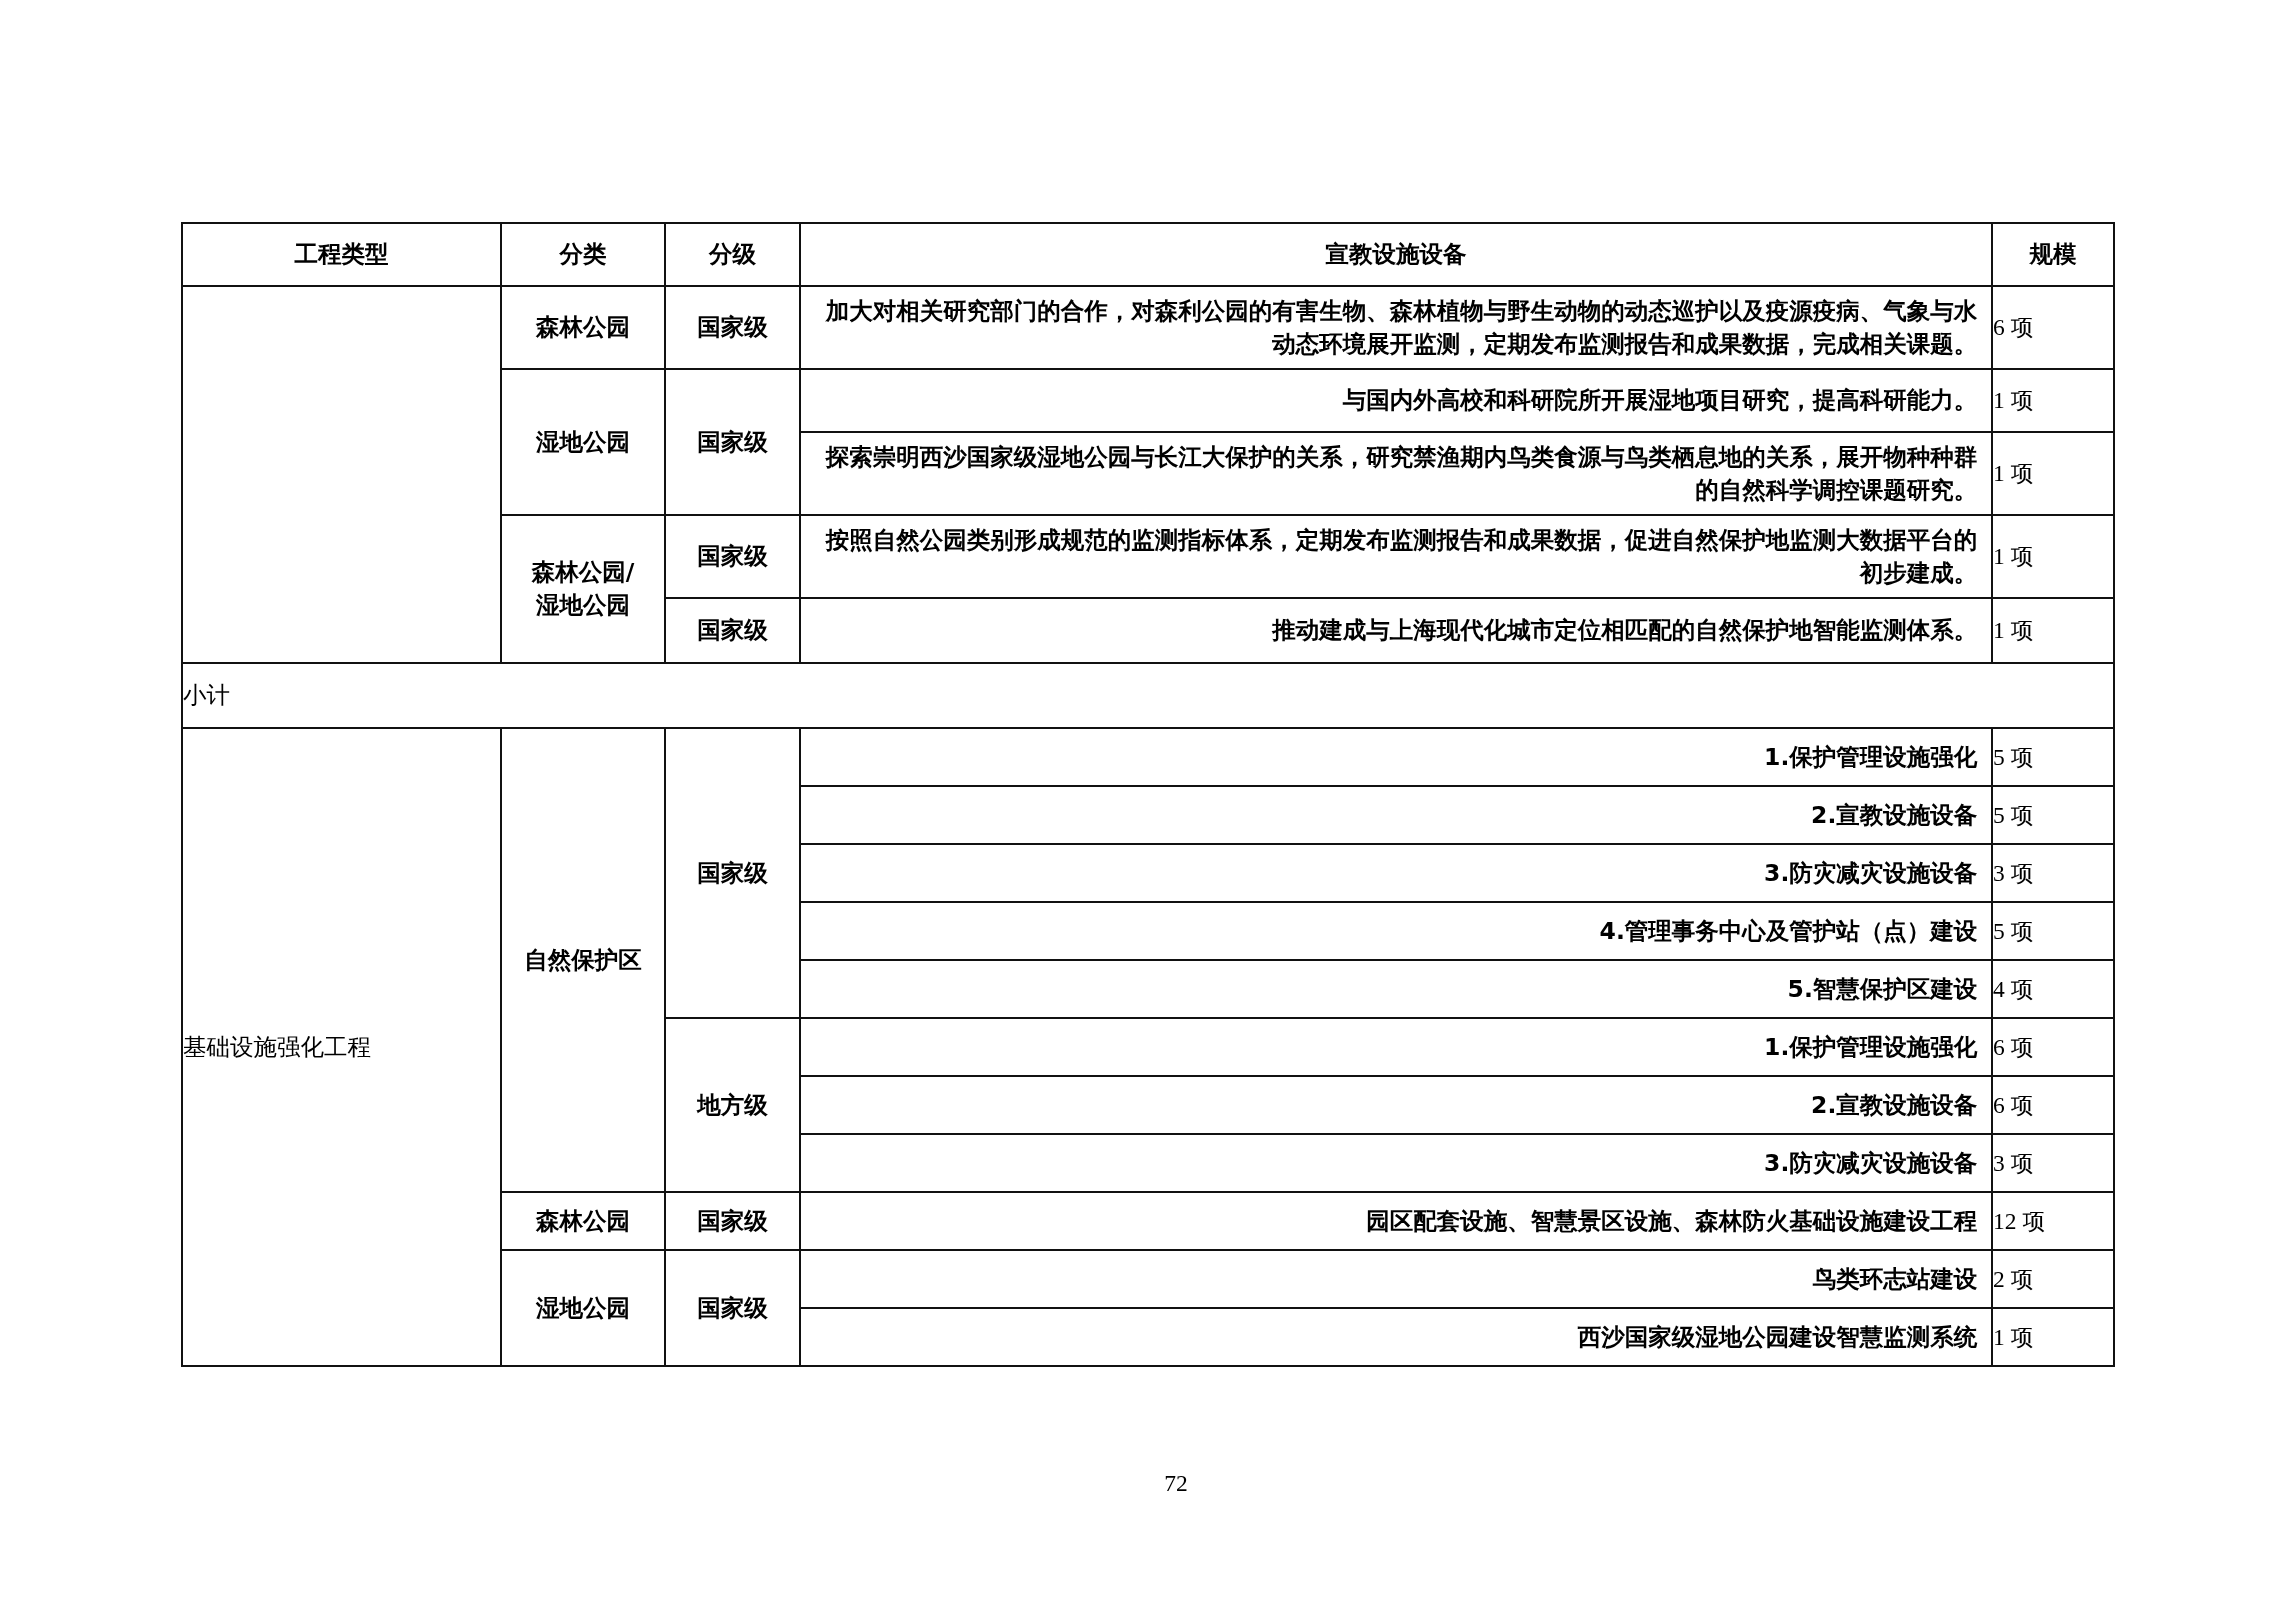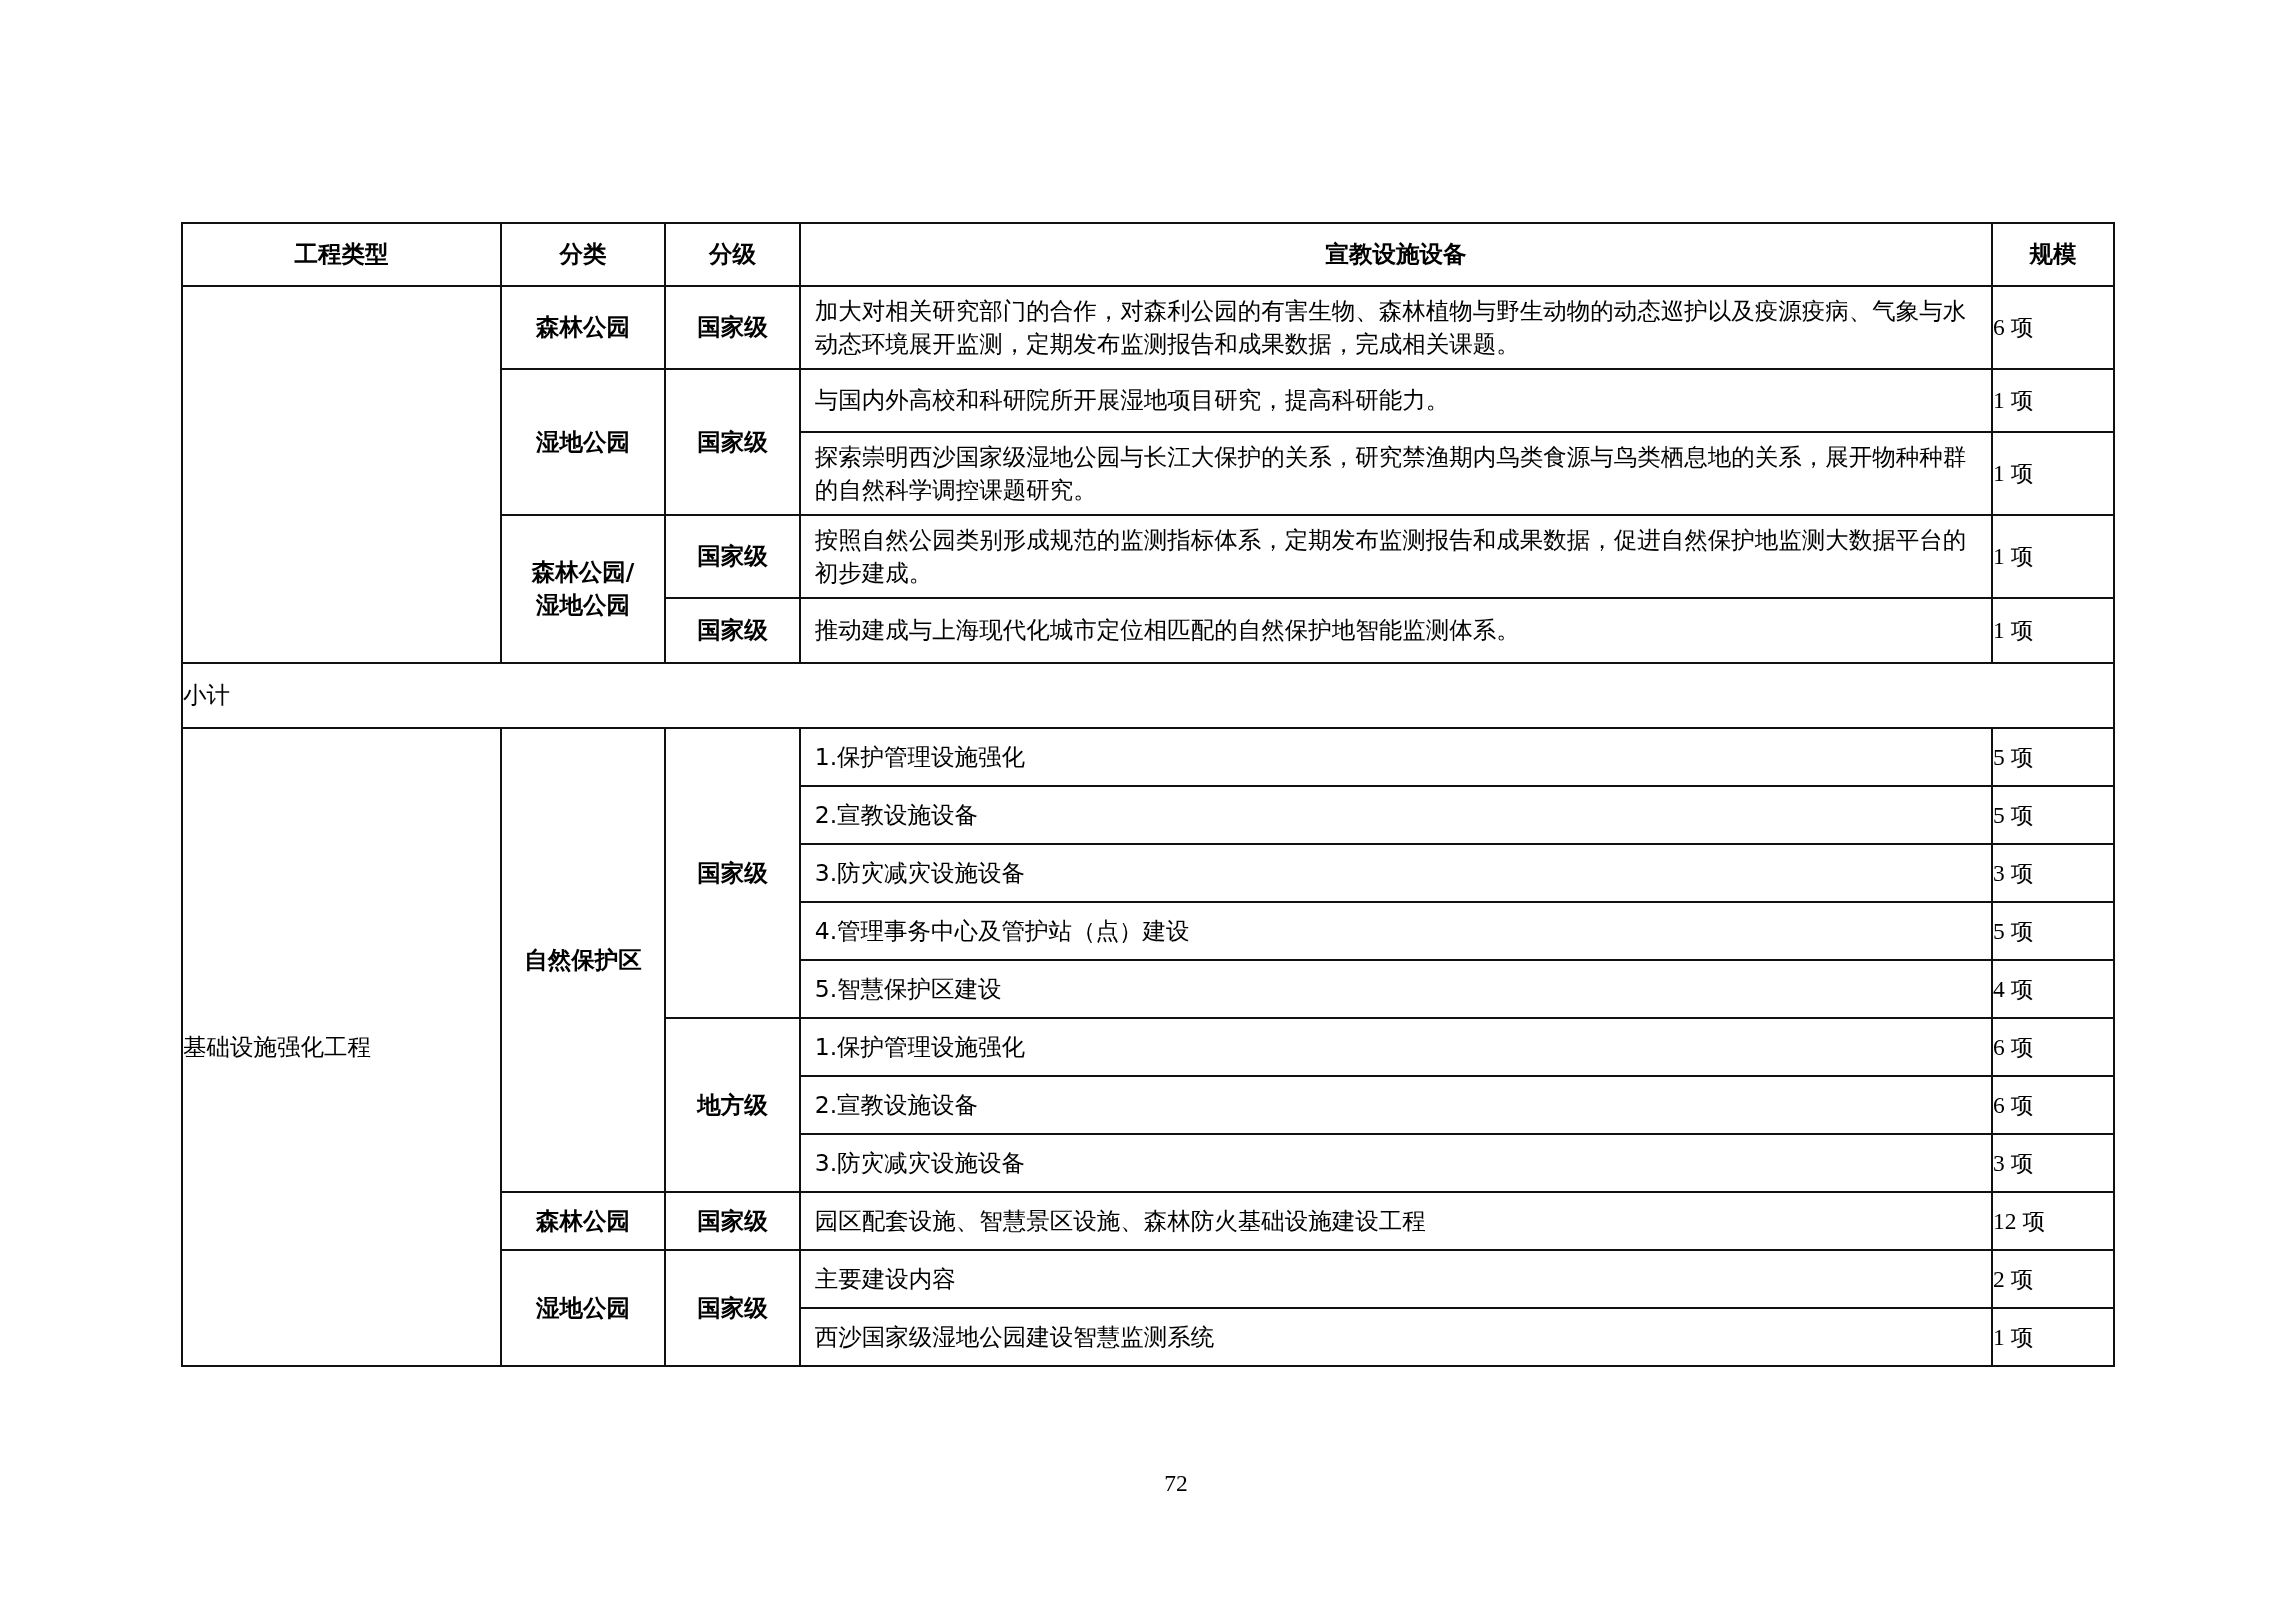--- a/index.html
+++ b/index.html
@@ -35,22 +35,23 @@
     line-height: 33px;
     vertical-align: middle;
   }
   th {
     font-weight: bold;
     text-align: center;
     height: 61px;
   }
   td.c { text-align: center; font-weight: bold; }
   td.content {
-    text-align: left;
+    text-align: right;
     padding: 0 13.7px 0 13.7px !important;
+    font-weight: bold;
   }
   td.scale {
     text-align: left;
     font-family: "Liberation Serif", "DejaVu Serif", serif;
     font-size: 24.5px;
   }
   td.scale .unit {
     font-family: "DejaVu Sans", sans-serif;
     font-size: 22.5px;
   }
@@ -167,21 +168,21 @@
     </tr>
     <tr class="low">
       <td class="c">森林公园</td>
       <td class="c">国家级</td>
       <td class="content">园区配套设施、智慧景区设施、森林防火基础设施建设工程</td>
       <td class="scale"><span>12</span> <span class="unit">项</span></td>
     </tr>
     <tr class="low">
       <td rowspan="2" class="c">湿地公园</td>
       <td rowspan="2" class="c">国家级</td>
-      <td class="content">主要建设内容</td>
+      <td class="content">鸟类环志站建设</td>
       <td class="scale"><span>2</span> <span class="unit">项</span></td>
     </tr>
     <tr class="low">
       <td class="content">西沙国家级湿地公园建设智慧监测系统</td>
       <td class="scale"><span>1</span> <span class="unit">项</span></td>
     </tr>
   </tbody>
 </table>
 
 <div class="page-number">72</div>

